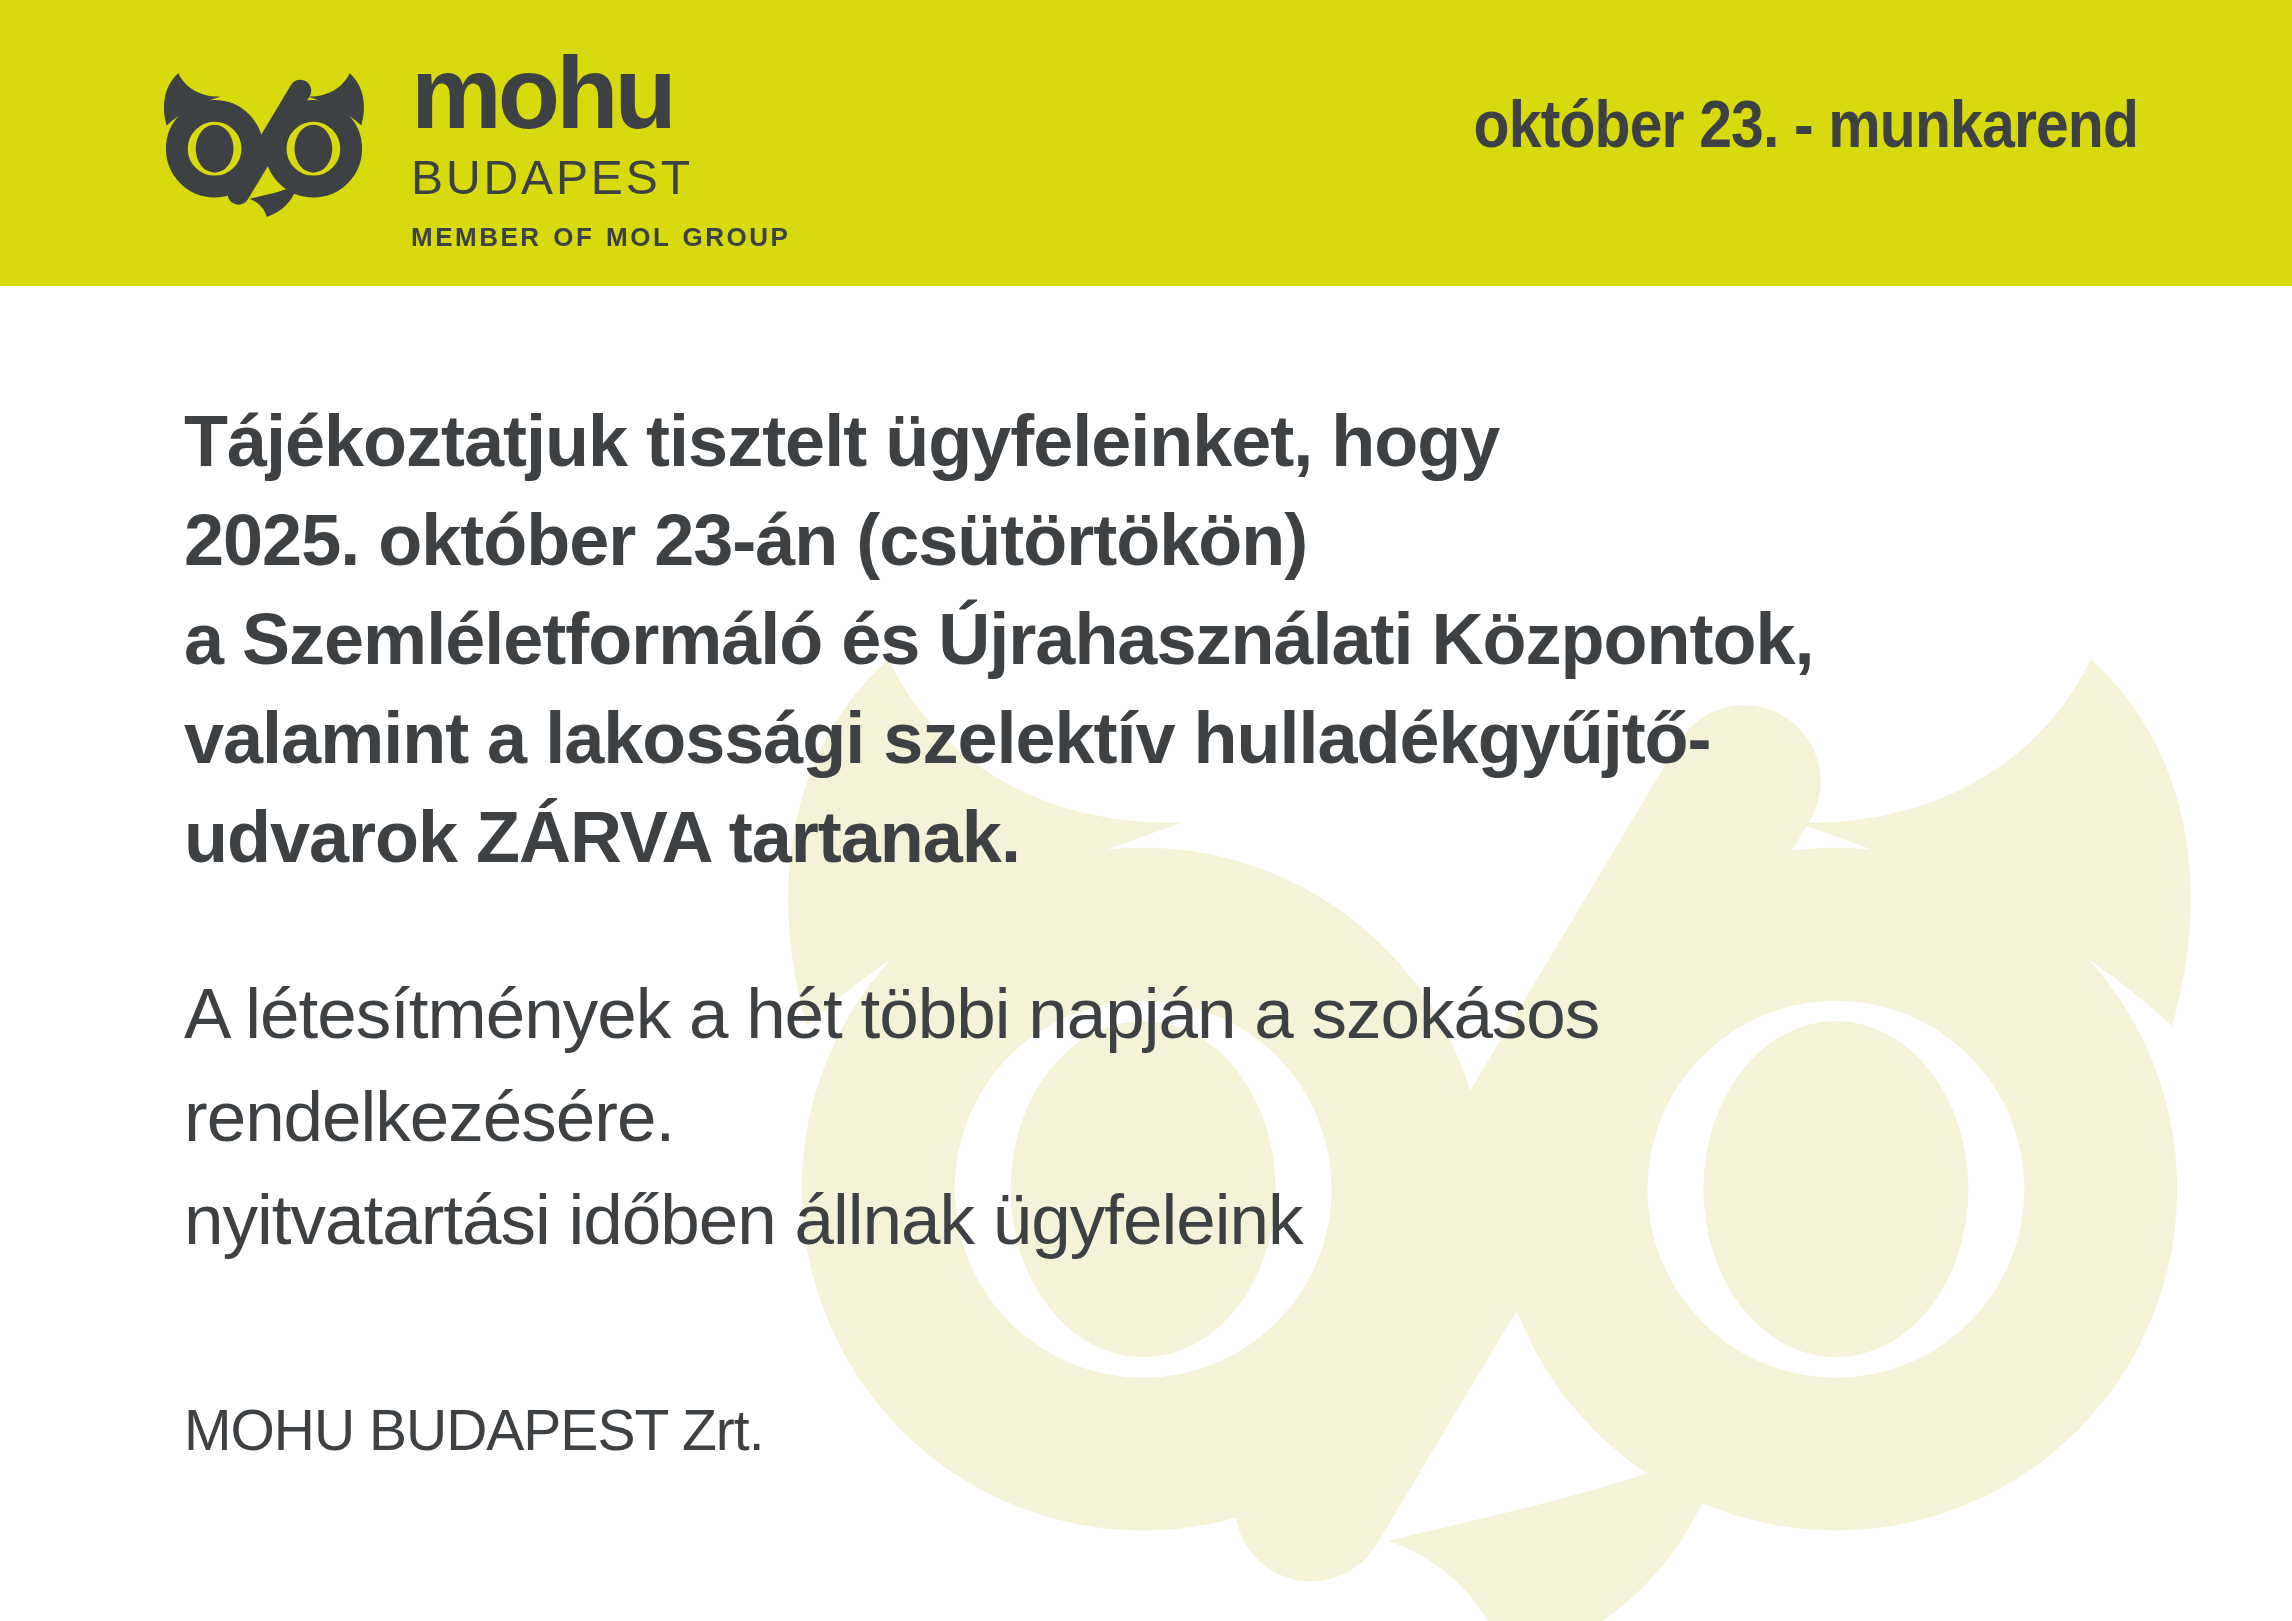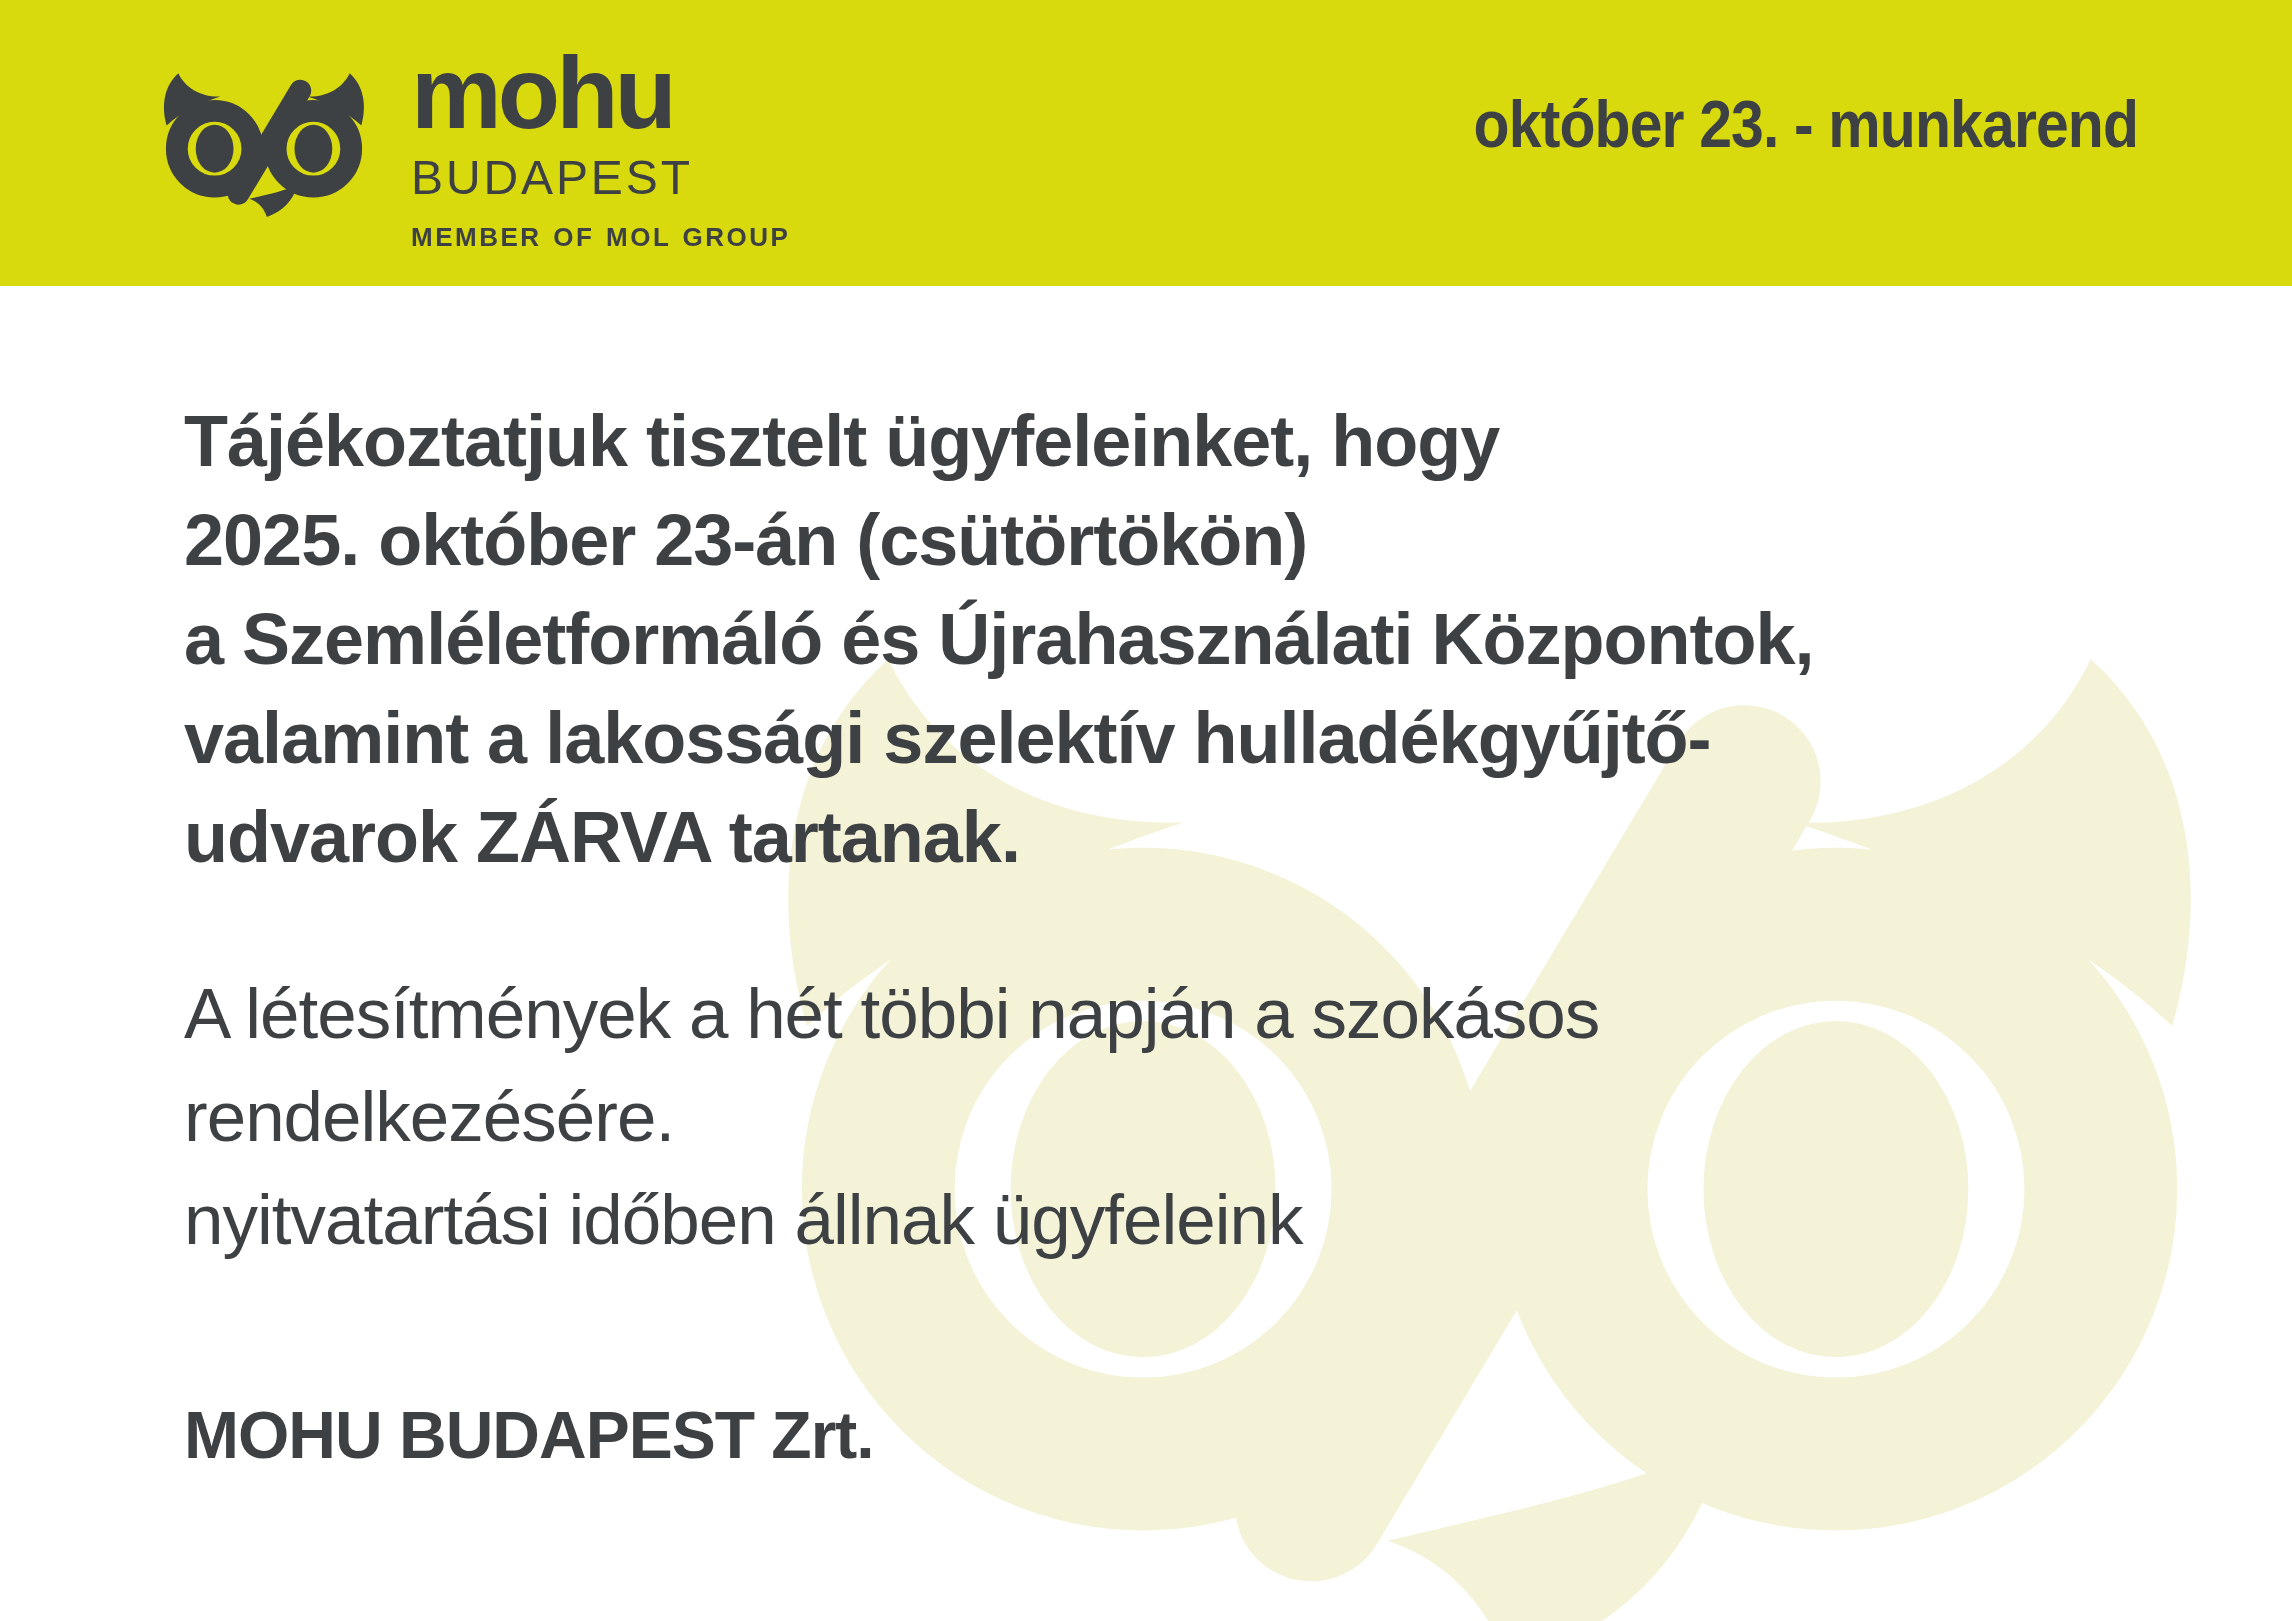--- a/index.html
+++ b/index.html
@@ -98,22 +98,22 @@
   }
   .para-regular{
     top:676px;
     font-size:71px;
     font-weight:400;
     letter-spacing:-1px;
     line-height:103px;
   }
   .signature{
     top:1113px;
-    font-size:66px;
-    font-weight:700;
+    font-size:57px;
+    font-weight:400;
     letter-spacing:-1px;
     line-height:1.1;
   }
 </style>
 </head>
 <body>
 
 <svg width="0" height="0" style="position:absolute" aria-hidden="true">
   <symbol id="owl" viewBox="0 0 300 212">
     <g fill="currentColor" stroke="none">

